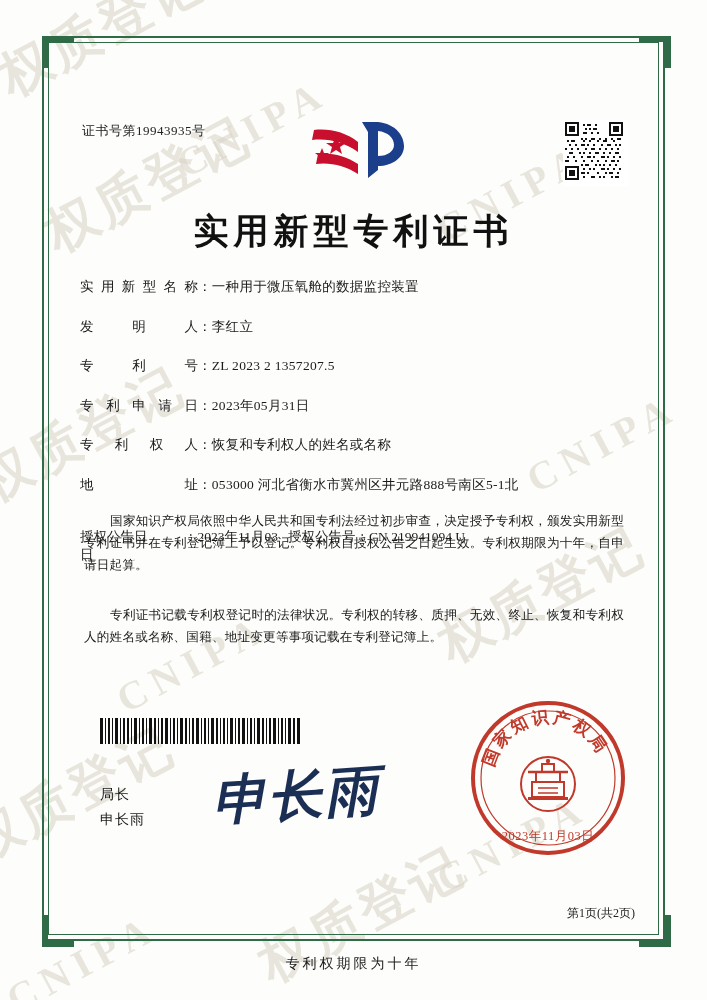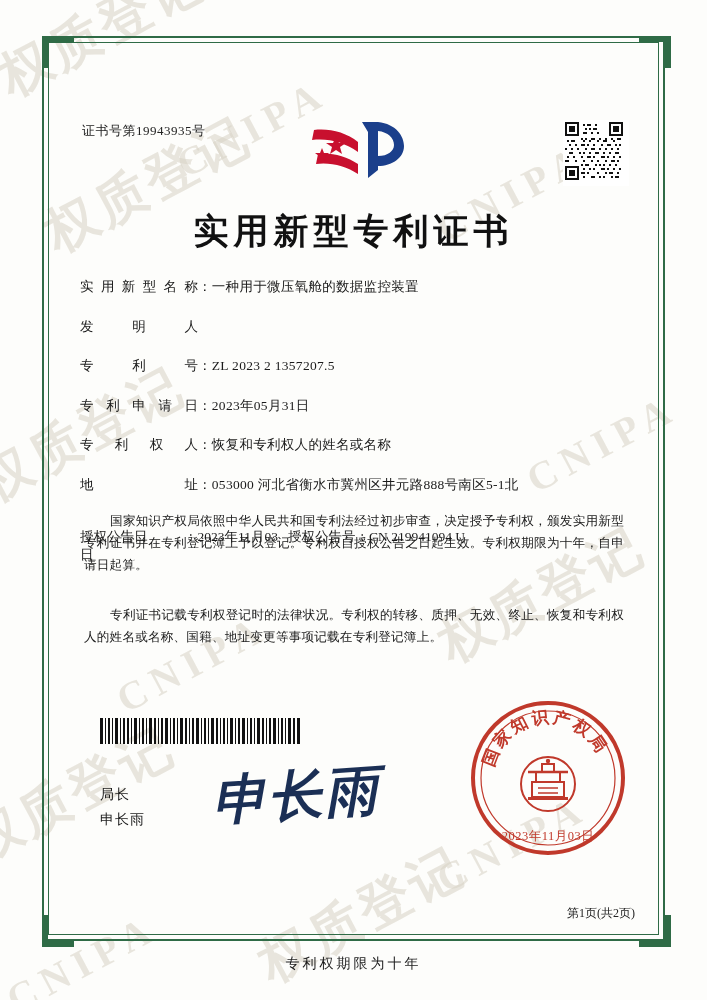--- a/index.html
+++ b/index.html
@@ -407,20 +407,21 @@
         </div>
         <div class="val">：<span>一种用于微压氧舱的数据监控装置</span></div>
       </div>
 
       <div class="row">
         <div class="lbl wide">
           <span>发</span>
           <span>明</span>
           <span>人</span>
         </div>
+        <div class="val">：<span>李红立</span></div>
       </div>
 
       <div class="row">
         <div class="lbl wide">
           <span>专</span>
           <span>利</span>
           <span>号</span>
         </div>
         <div class="val">：<span>ZL 2023 2 1357207.5</span></div>
       </div>

